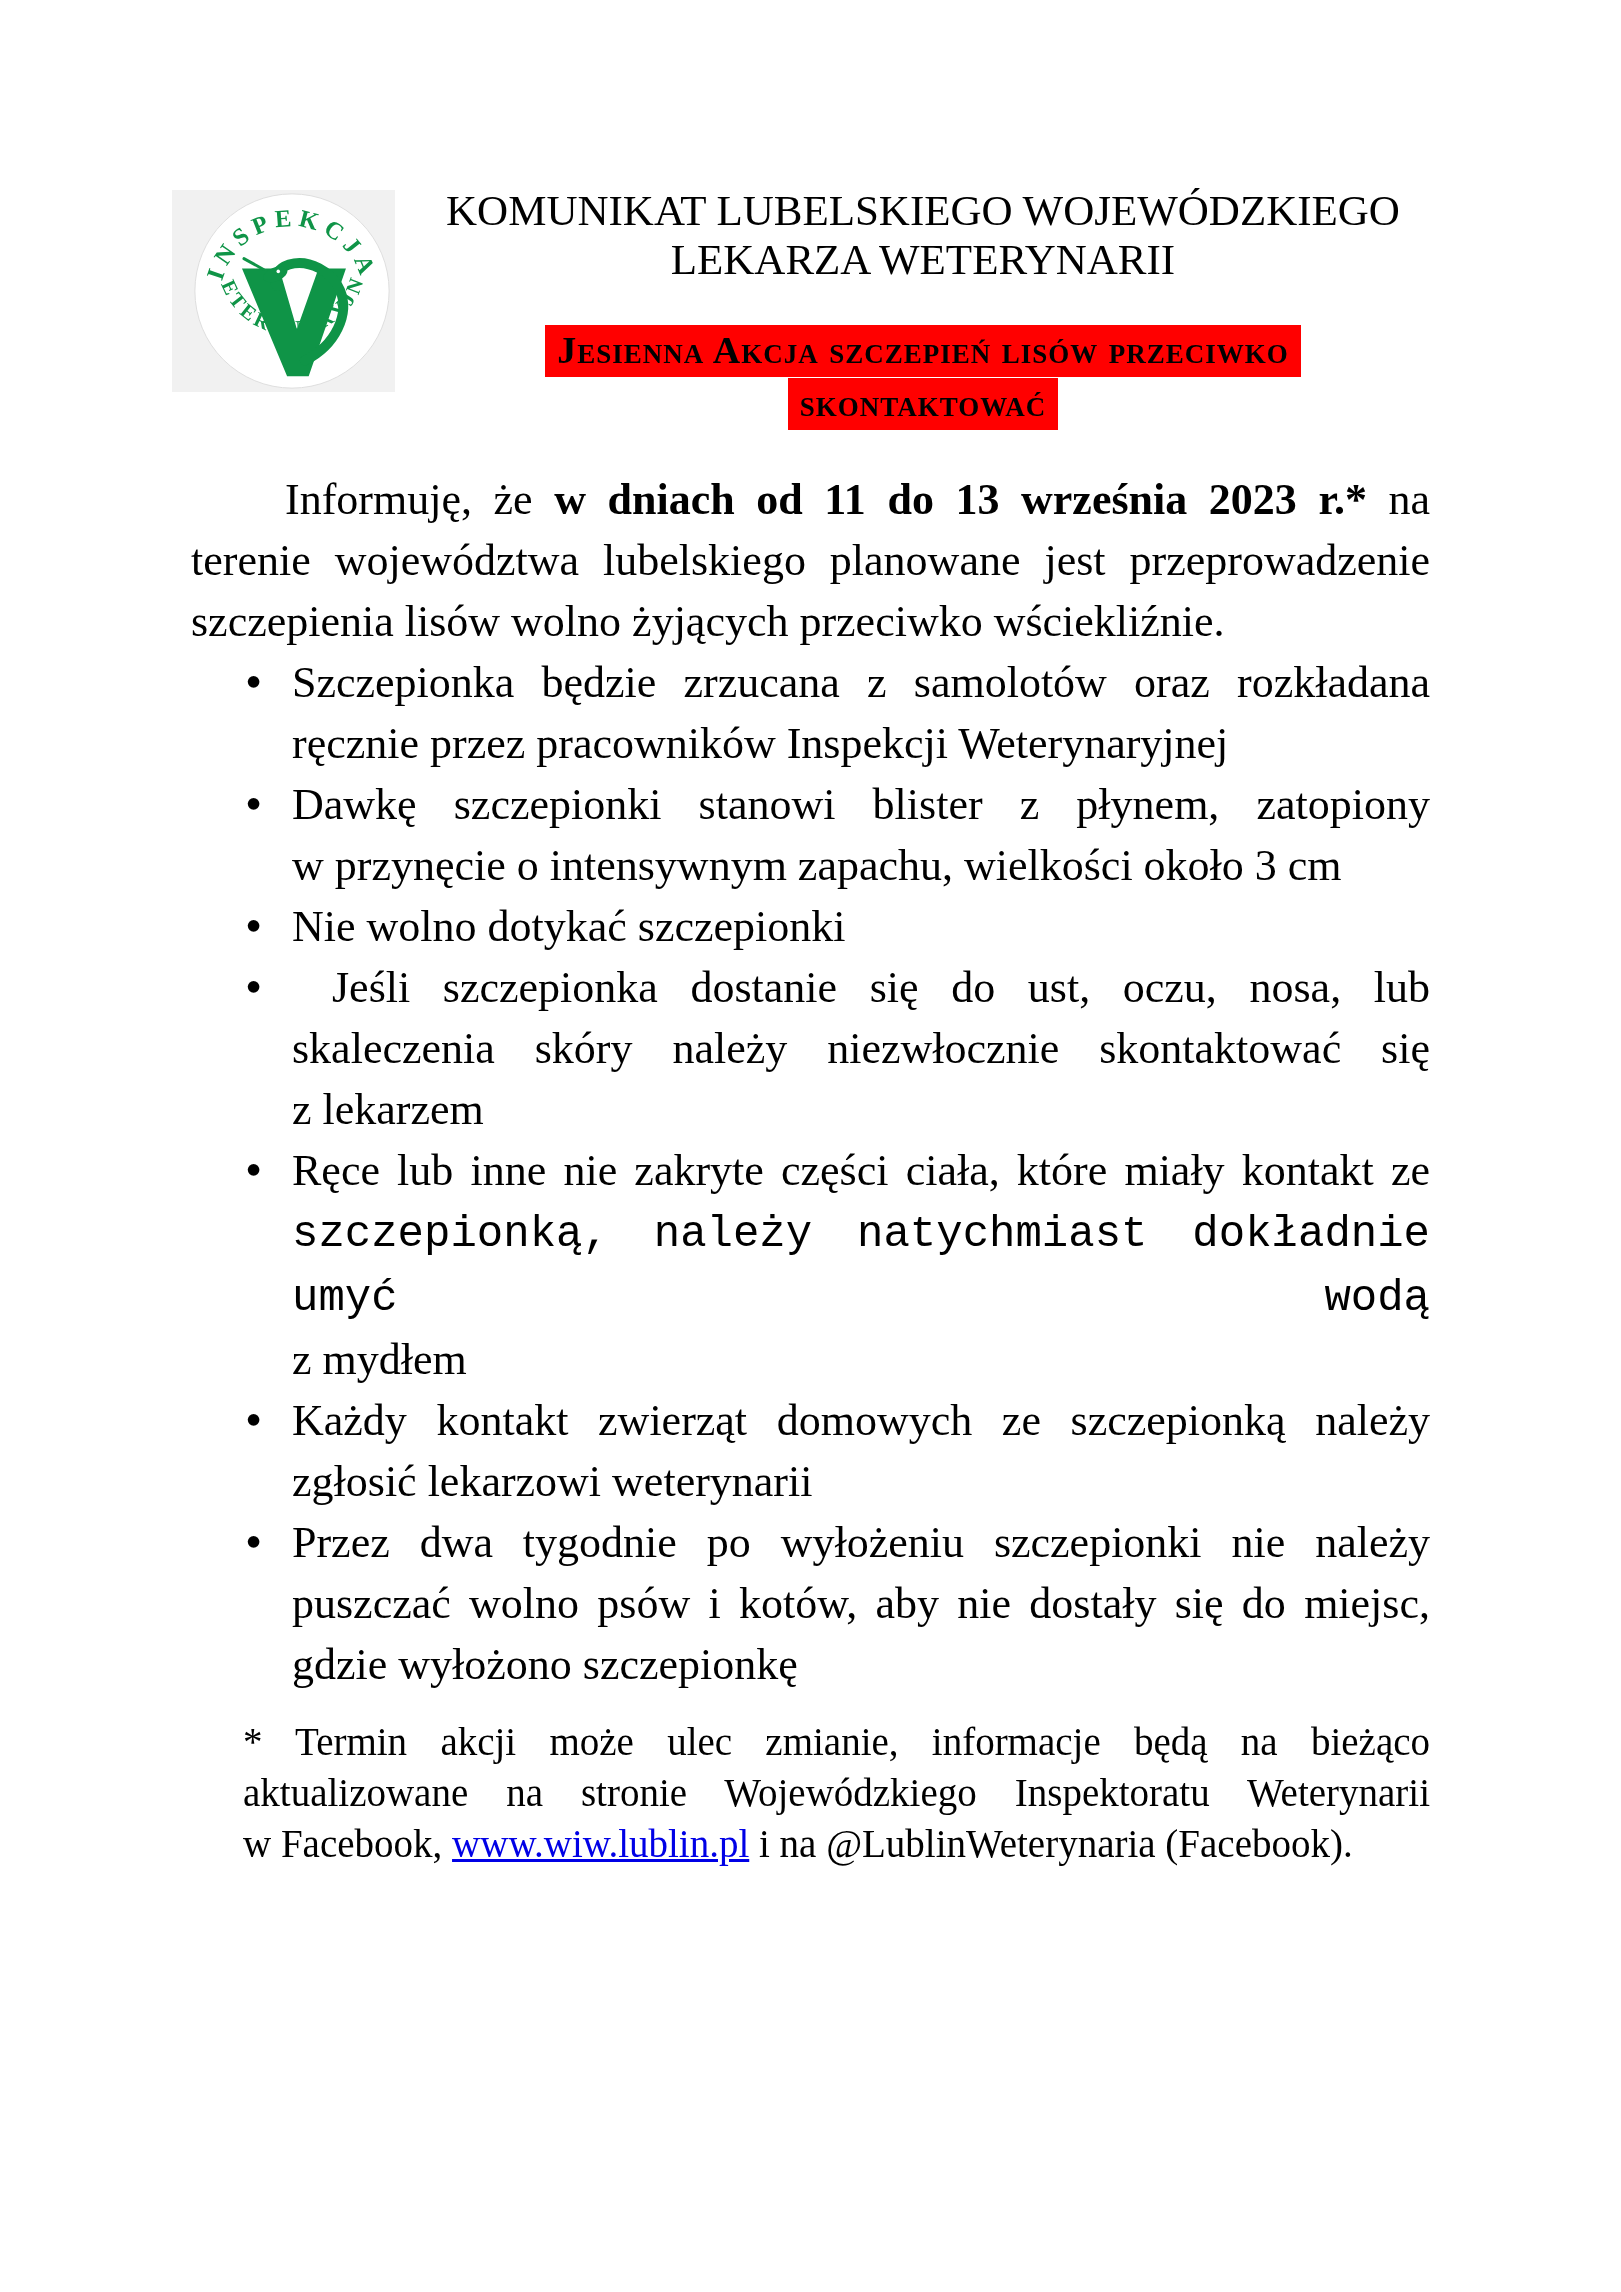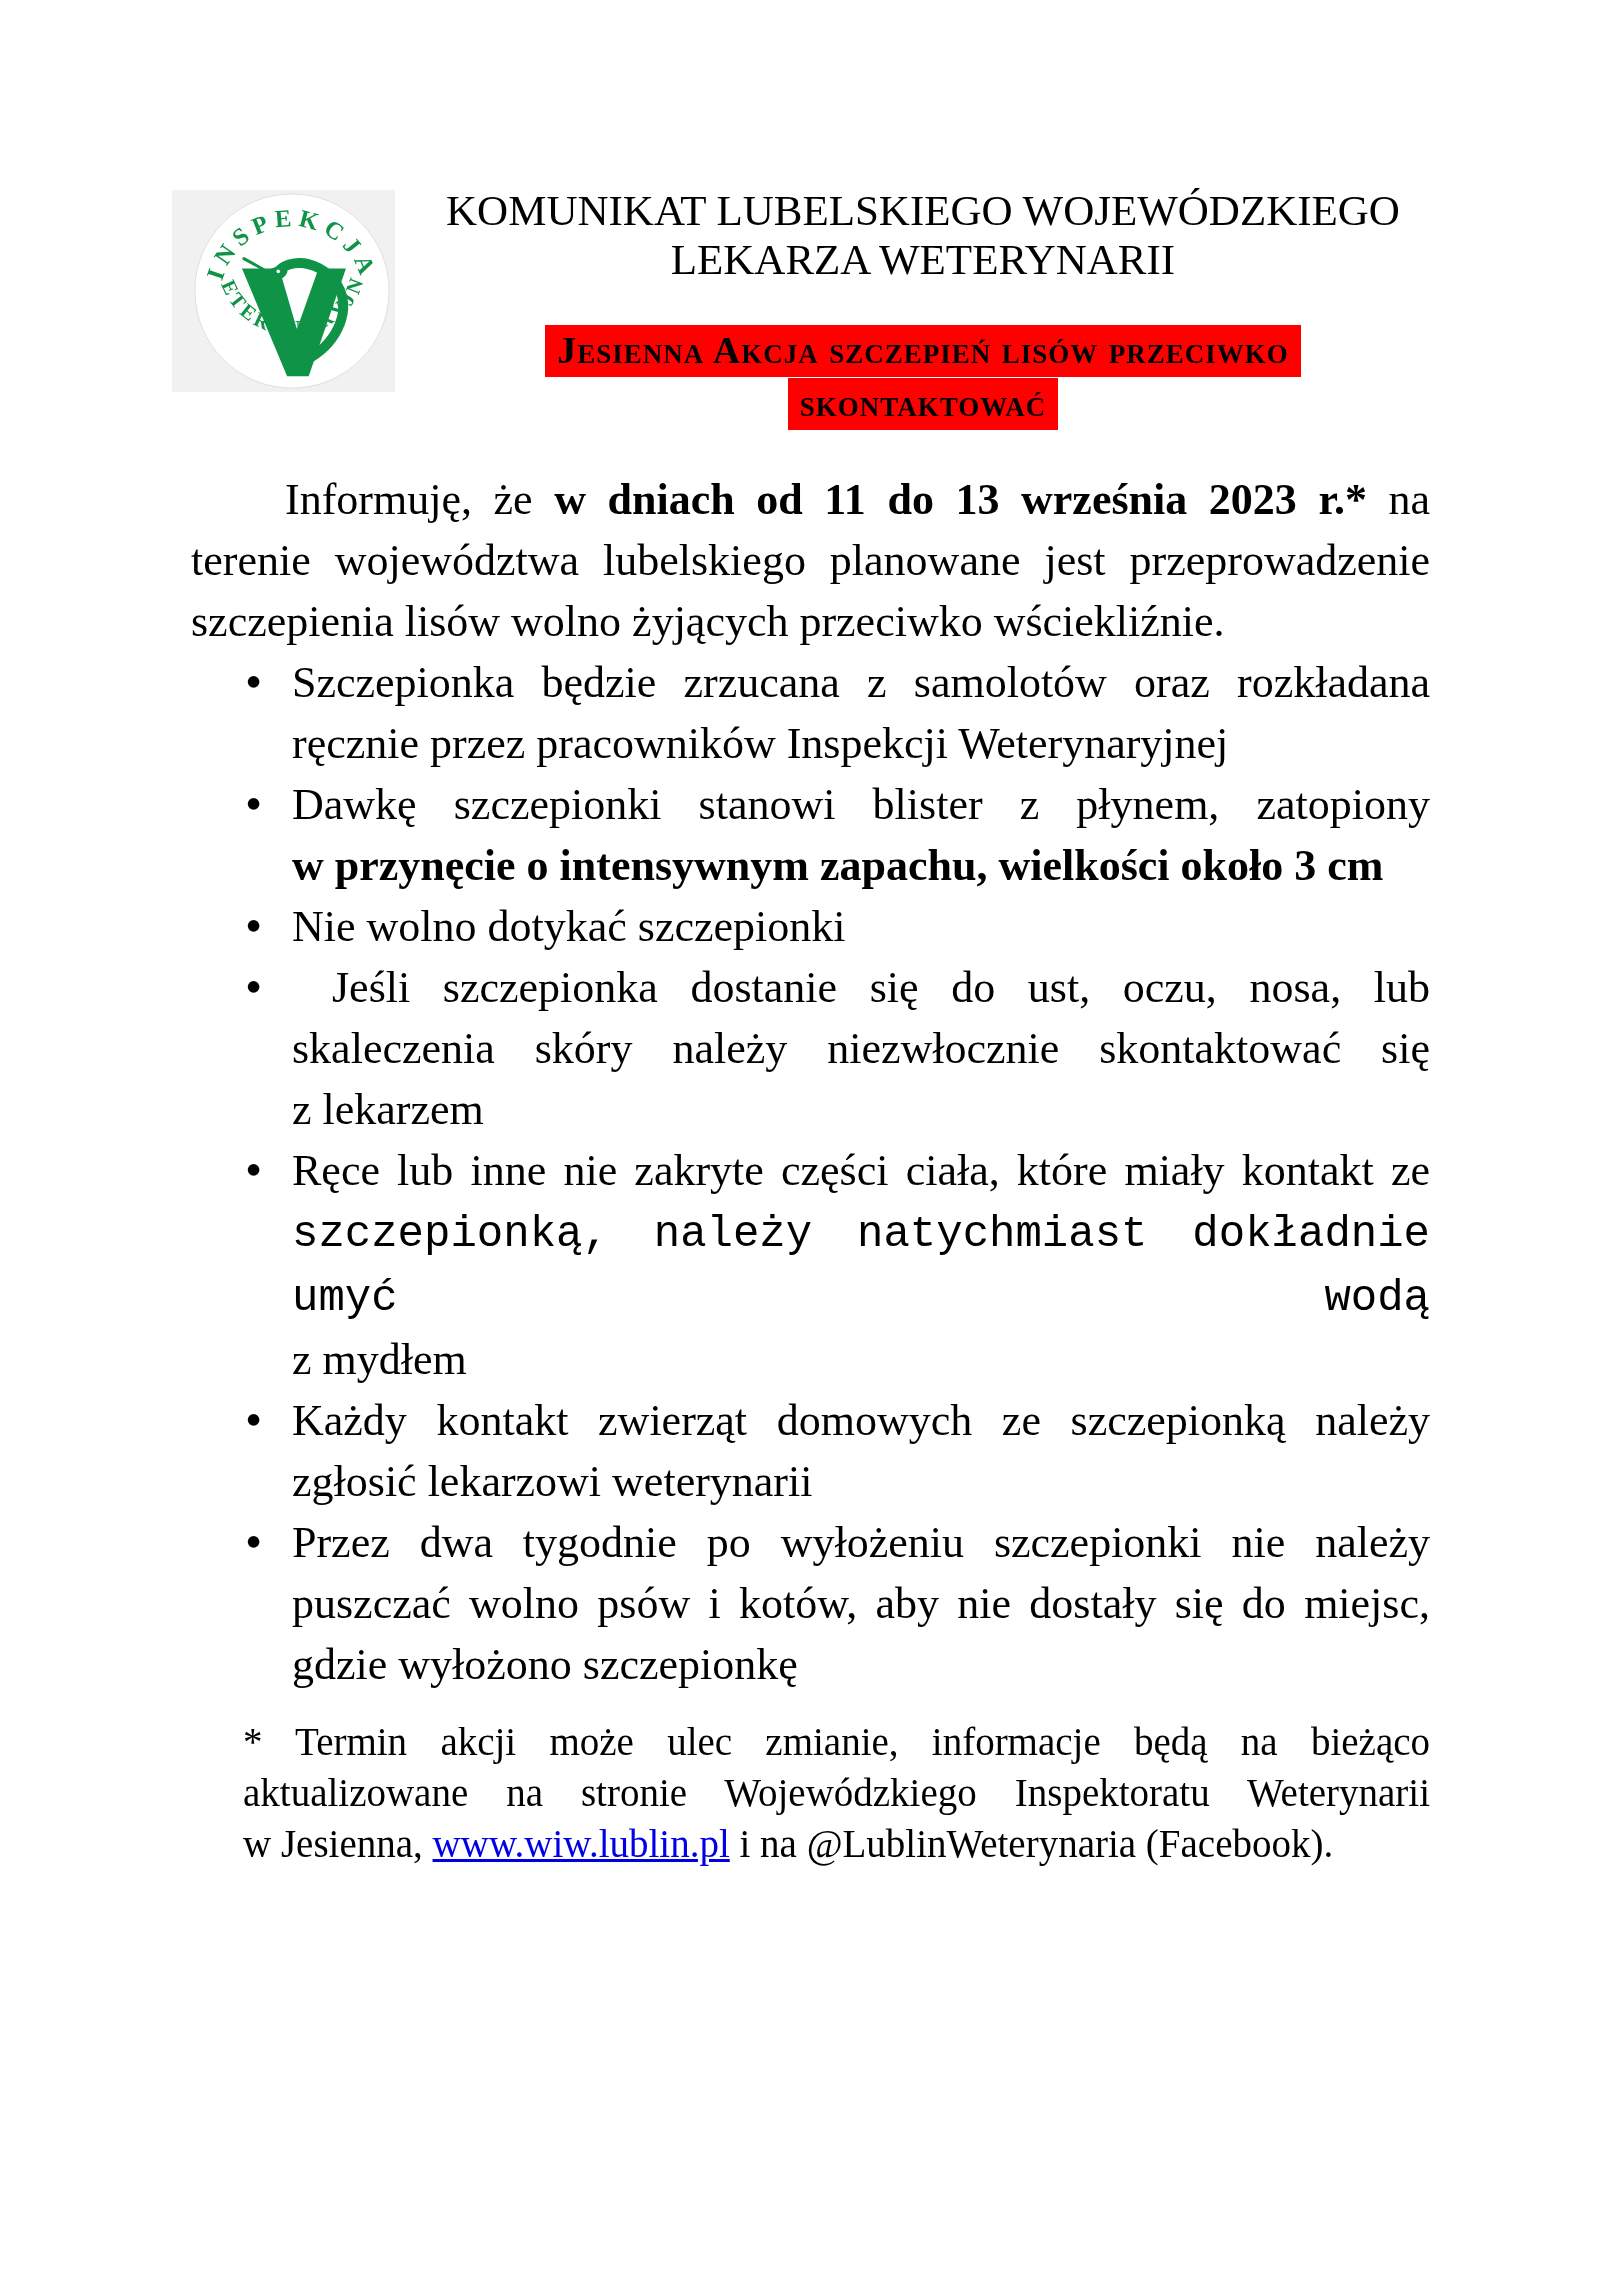--- a/index.html
+++ b/index.html
@@ -90,21 +90,21 @@
       </div>
     <div id="bullets">
         <div class="bullet">
           <span class="mk">•</span>
           <div class="jl"><span style="white-space: pre-wrap;">Szczepionka będzie zrzucana z samolotów oraz rozkładana</span></div>
           <div class="ll"><span style="white-space: pre-wrap;">ręcznie przez pracowników Inspekcji Weterynaryjnej</span></div>
         </div>
         <div class="bullet">
           <span class="mk">•</span>
           <div class="jl"><span style="white-space: pre-wrap;">Dawkę szczepionki stanowi blister z płynem, zatopiony</span></div>
-          <div class="ll"><span style="white-space: pre-wrap; font-weight: bold;">w przynęcie o intensywnym zapachu, wielkości około 3 cm</span></div>
+          <div class="ll"><span style="white-space: pre-wrap;">w przynęcie o intensywnym zapachu, wielkości około 3 cm</span></div>
         </div>
         <div class="bullet">
           <span class="mk">•</span>
           <div class="ll"><span style="white-space: pre-wrap;">Nie wolno dotykać szczepionki</span></div>
         </div>
         <div class="bullet">
           <span class="mk">•</span>
           <div class="jl"><span style="white-space: pre-wrap; margin-left: 40px;">Jeśli szczepionka dostanie się do ust, oczu, nosa, lub</span></div>
           <div class="jl"><span style="white-space: pre-wrap;">skaleczenia skóry należy niezwłocznie skontaktować się</span></div>
           <div class="ll"><span style="white-space: pre-wrap;">z lekarzem</span></div>
@@ -123,18 +123,18 @@
         <div class="bullet">
           <span class="mk">•</span>
           <div class="jl"><span style="white-space: pre-wrap;">Przez dwa tygodnie po wyłożeniu szczepionki nie należy</span></div>
           <div class="jl"><span style="white-space: pre-wrap;">puszczać wolno psów i kotów, aby nie dostały się do miejsc,</span></div>
           <div class="ll"><span style="white-space: pre-wrap;">gdzie wyłożono szczepionkę</span></div>
         </div>
       </div>
     <div id="footnote" class="footnote">
         <div class="jl"><span style="white-space: pre-wrap;">* Termin akcji może ulec zmianie, informacje będą na bieżąco</span></div>
         <div class="jl"><span style="white-space: pre-wrap;">aktualizowane na stronie Wojewódzkiego Inspektoratu Weterynarii</span></div>
-        <div class="ll"><span style="white-space: pre-wrap;">w Jesienna, </span><a class="link" style="white-space: pre-wrap;">www.wiw.lublin.pl</a><span style="white-space: pre-wrap;"> i na @LublinWeterynaria (Facebook).</span></div>
+        <div class="ll"><span style="white-space: pre-wrap;">w Facebook, </span><a class="link" style="white-space: pre-wrap;">www.wiw.lublin.pl</a><span style="white-space: pre-wrap;"> i na @LublinWeterynaria (Facebook).</span></div>
       </div>
   </div>
 
 </div>
 
 
 </body></html>

